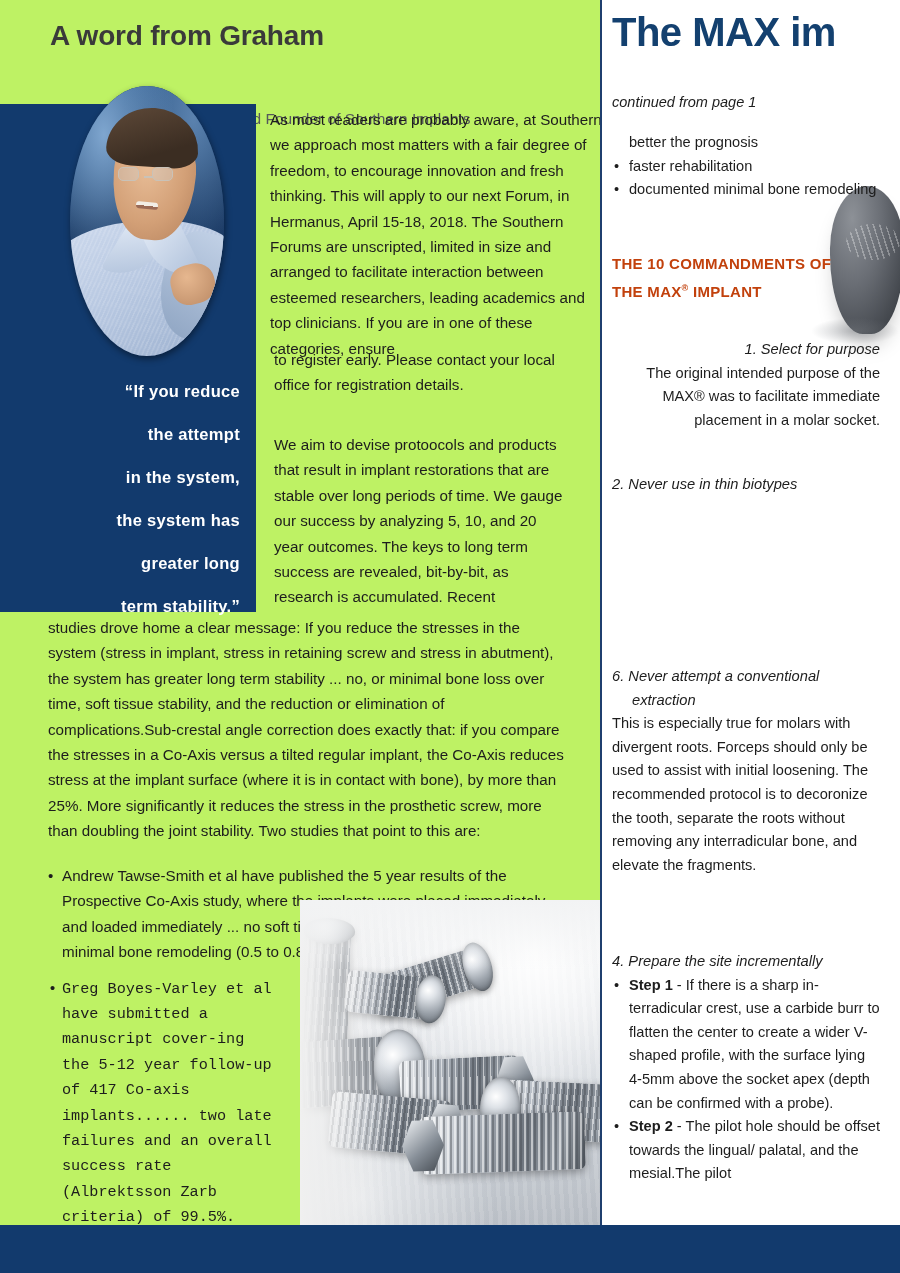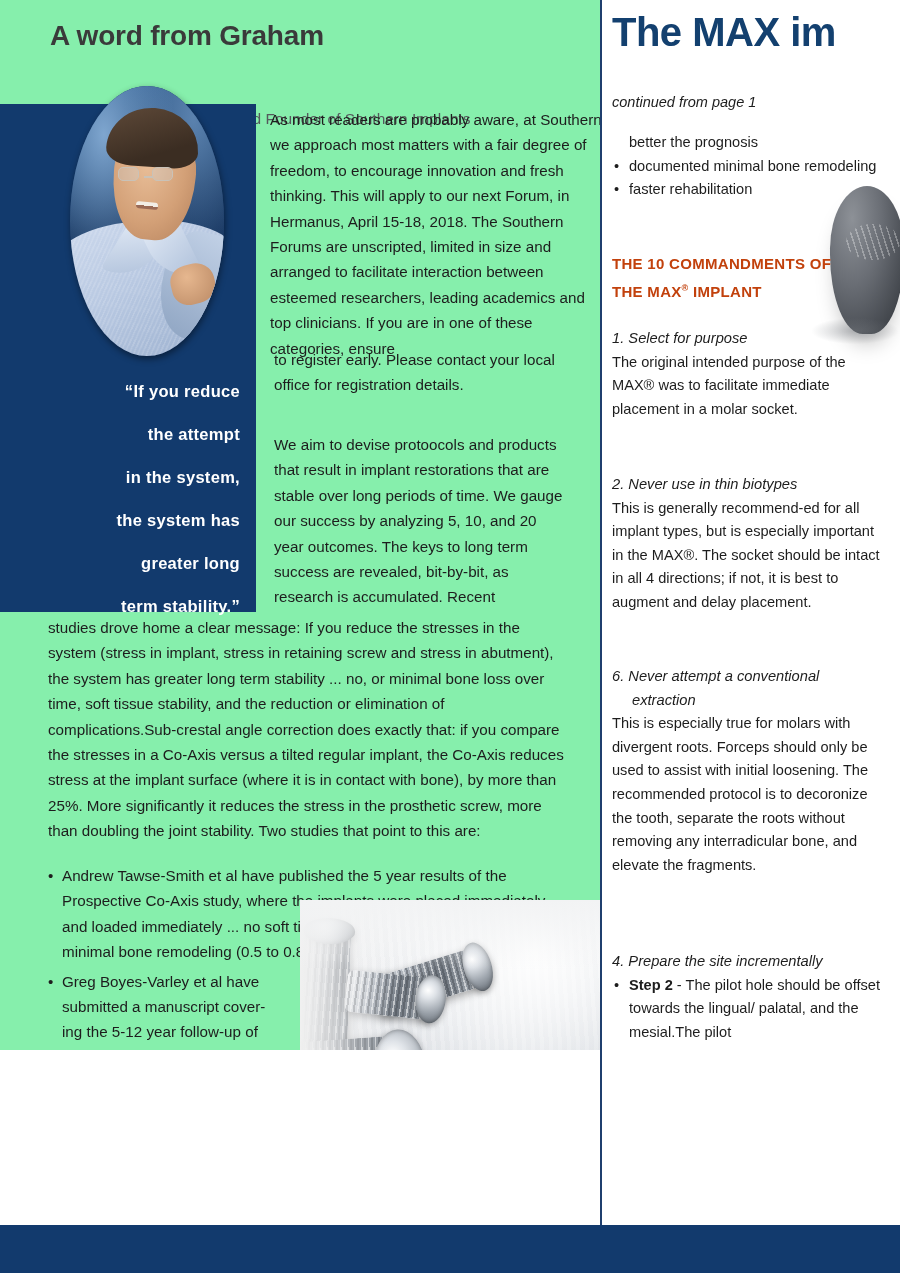--- a/index.html
+++ b/index.html
@@ -17,22 +17,22 @@
     width: 900px;
     height: 1273px;
     background: #ffffff;
   }
 
   
   #left-col {
     position: absolute;
     left: 0; top: 0;
     width: 600px;
-    height: 1050px;
-    background: #86efac;
+    height: 1225px;
+    background: #bef264;
     overflow: hidden;
     padding-left: 36px;
   }
 
   #article-title {
     position: absolute;
     left: 50px; top: 20px;
     font-size: 28px;
     font-weight: bold;
     color: #3a3a3a;
@@ -207,21 +207,21 @@
     padding-left: 14px;
     margin-bottom: 0px;
   }
   #bullets-left li::before {
     content: "\2022";
     position: absolute;
     left: 0; top: 0;
     color: #1d1d1d;
   }
   #bullets-left li:nth-child(1) { width: 500px; }
-  #bullets-left li:nth-child(2) { width: 225px; margin-top: 4px; }
+  #bullets-left li:nth-child(2) { width: 225px; margin-top: 12px; font-family: Liberation Mono, monospace; }
 
   
   #implants-photo {
     position: absolute;
     left: 300px; top: 900px;
     width: 300px;
     height: 325px;
     overflow: hidden;
     background: linear-gradient(170deg, #fdfdfd 0%, #e9ebee 38%, #cfd4da 68%, #b7bcc3 100%);
   }
@@ -356,21 +356,21 @@
   .cmd-title {
     font-style: italic;
     font-size: 14.7px;
     line-height: 23.6px;
     color: #1d1d1d;
     padding-left: 20px;
     text-indent: -20px;
   }
   .cmd-body { margin-top: 0px; }
 
-  #cmd1 { top: 327px; }
+  #cmd1 { top: 338px; text-align: right; }
   #cmd2 { top: 473px; }
   #cmd3 { top: 665px; }
   #cmd4 { top: 950px; }
 
   #cmd4 ul { margin-top: 0; }
   #cmd4 li {
     list-style: none;
     position: relative;
     padding-left: 17px;
   }
@@ -510,48 +510,48 @@
     <h1 id="right-title">The MAX im</h1>
     <div id="right-continued">continued from page 1</div>
 
     <div id="right-implant"></div>
     <div id="right-implant-shadow"></div>
 
     <ul id="right-bullets" class="r-text">
       <li style="list-style:none;padding-left:17px;">
         <span>better the prognosis</span>
       </li>
+      <li>faster rehabilitation</li>
       <li>documented minimal bone remodeling</li>
-      <li>faster rehabilitation</li>
     </ul>
     <style>#right-bullets li:first-child::before{content:"";}</style>
 
     <div id="commandments-heading">
       <span>THE 10 COMMANDMENTS OF</span><br>
       <span>THE MAX</span><sup>®</sup><span> IMPLANT</span>
     </div>
 
     <div class="cmd" id="cmd1">
       <div class="cmd-title">1.  Select for purpose</div>
       <div class="cmd-body r-text">The original intended purpose of the MAX® was to facilitate immediate placement in a molar socket.</div>
     </div>
 
     <div class="cmd" id="cmd2">
       <div class="cmd-title">2.  Never use in thin biotypes</div>
-      <div class="cmd-body r-text">This is generally recommend-ed for all implant types, but is especially important in the MAX®. The socket should be intact in all 4 directions; if not, it is best to augment and delay placement.</div>
     </div>
 
     <div class="cmd" id="cmd3">
       <div class="cmd-title">6.  Never attempt a conventional extraction</div>
       <div class="cmd-body r-text">This is especially true for molars with divergent roots. Forceps should only be used to assist with initial loosening. The recommended protocol is to decoronize the tooth, separate the roots without removing any interradicular bone, and elevate the fragments.</div>
     </div>
 
     <div class="cmd" id="cmd4">
       <div class="cmd-title">4.  Prepare the site incrementally</div>
       <ul class="r-text">
+        <li><b>Step 1</b><span> - If there is a sharp in-terradicular crest, use a carbide burr to flatten the center to create a wider V-shaped profile, with the surface lying 4-5mm above the socket apex (depth can be confirmed with a probe).</span></li>
         <li><b>Step 2</b><span> - The pilot hole should be offset towards the lingual/ palatal, and the mesial.The pilot</span></li>
       </ul>
     </div>
 
   </div>
 
   <div id="footer-bar"></div>
 
 </div>
 

